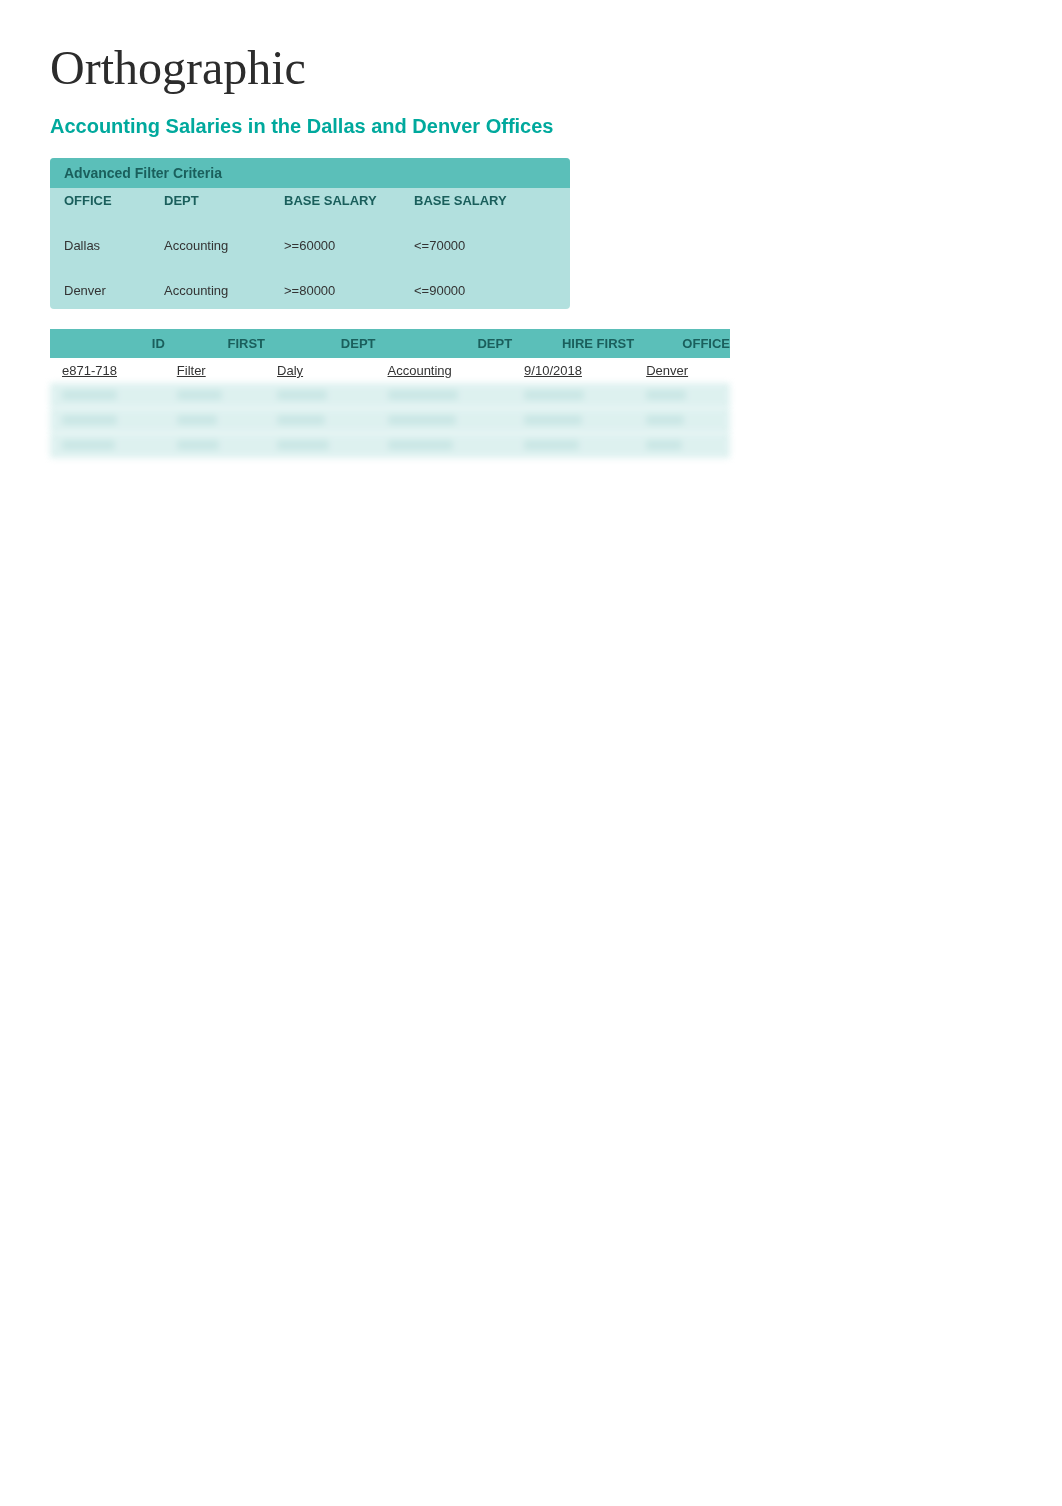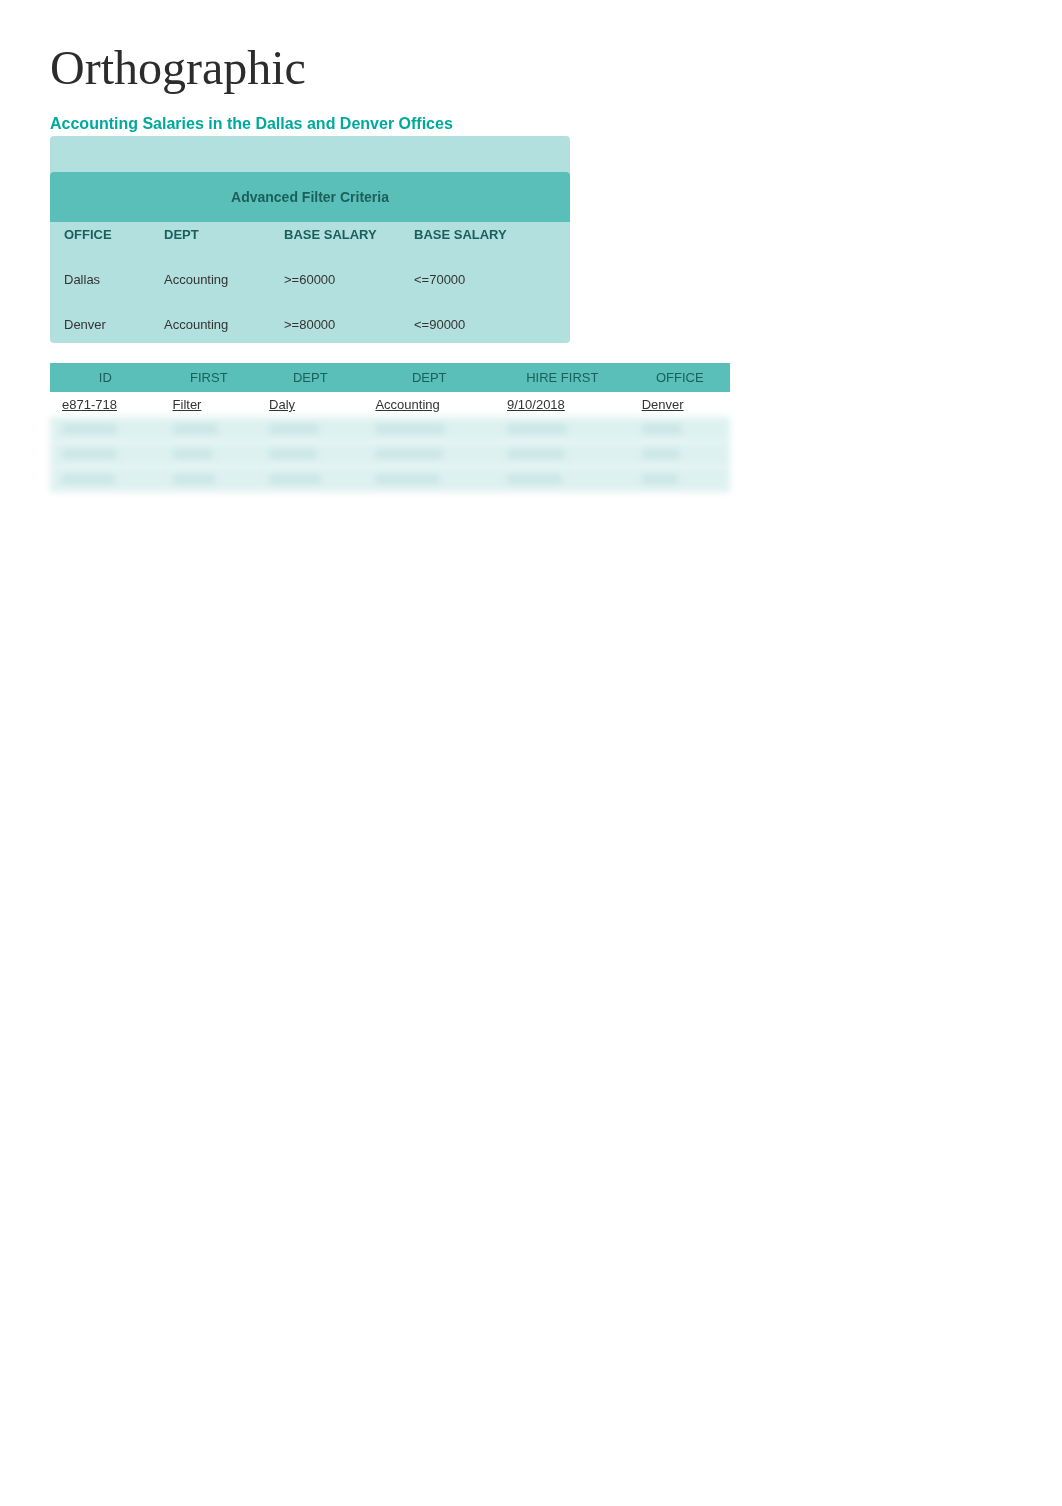--- a/index.html
+++ b/index.html
@@ -13,41 +13,39 @@
 
     .page-title {
       font-size: 48px;
       font-weight: 300;
       color: #2c2c2c;
       margin-bottom: 20px;
       font-family: Georgia, serif;
     }
 
     .page-subtitle {
-      font-size: 16px;
+      font-size: 20px;
       font-weight: bold;
       color: #00a99d;
-      margin-bottom: 3px;
+      margin-bottom: 20px;
     }
 
     .filter-section {
       background: #b2e0de;
       border-radius: 4px;
       padding: 0;
       margin-bottom: 20px;
       display: inline-block;
       min-width: 520px;
     }
 
     .filter-title-row {
       background: #5bbfb9;
       border-radius: 4px 4px 0 0;
-      padding: 16px 14px;
-      text-align: center;
-      margin-top: 36px;
+      padding: 6px 14px;
     }
 
     .filter-title-row span {
       font-weight: bold;
       font-size: 14px;
       color: #1a5f5c;
     }
 
     .filter-header-row {
       display: grid;
@@ -78,25 +76,25 @@
       width: 100%;
       max-width: 680px;
       border-collapse: collapse;
     }
 
     .results-table thead tr {
       background: #5bbfb9;
     }
 
     .results-table thead th {
-      font-weight: normal;
+      font-weight: bold;
       font-size: 13px;
       color: #1a5f5c;
-      padding: 7px 12px;
-      text-align: center;
+      padding: 7px 0;
+      text-align: right;
     }
 
     .results-table tbody tr:nth-child(1) {
       background: #ffffff;
       text-decoration: underline;
     }
 
     .results-table tbody td {
       font-size: 13px;
       color: #333;

